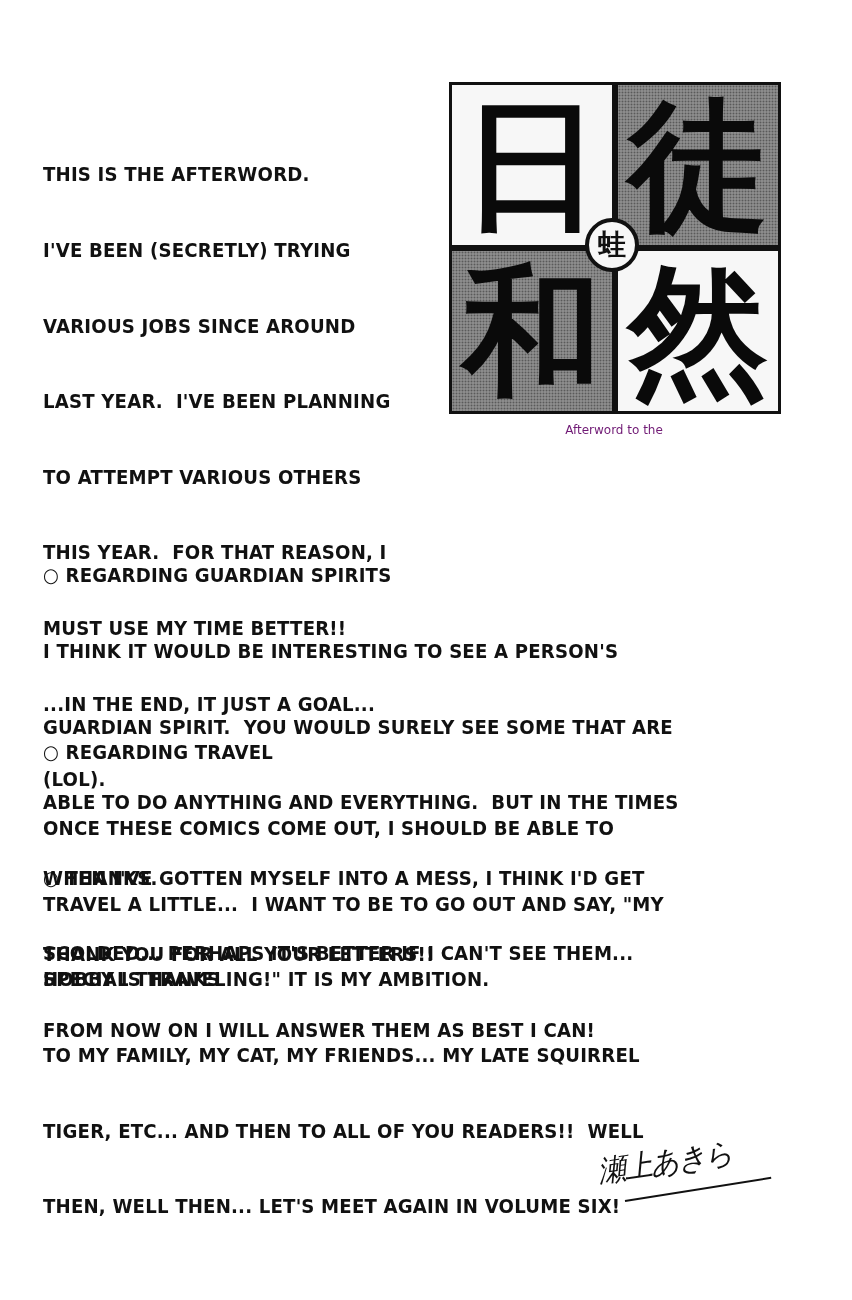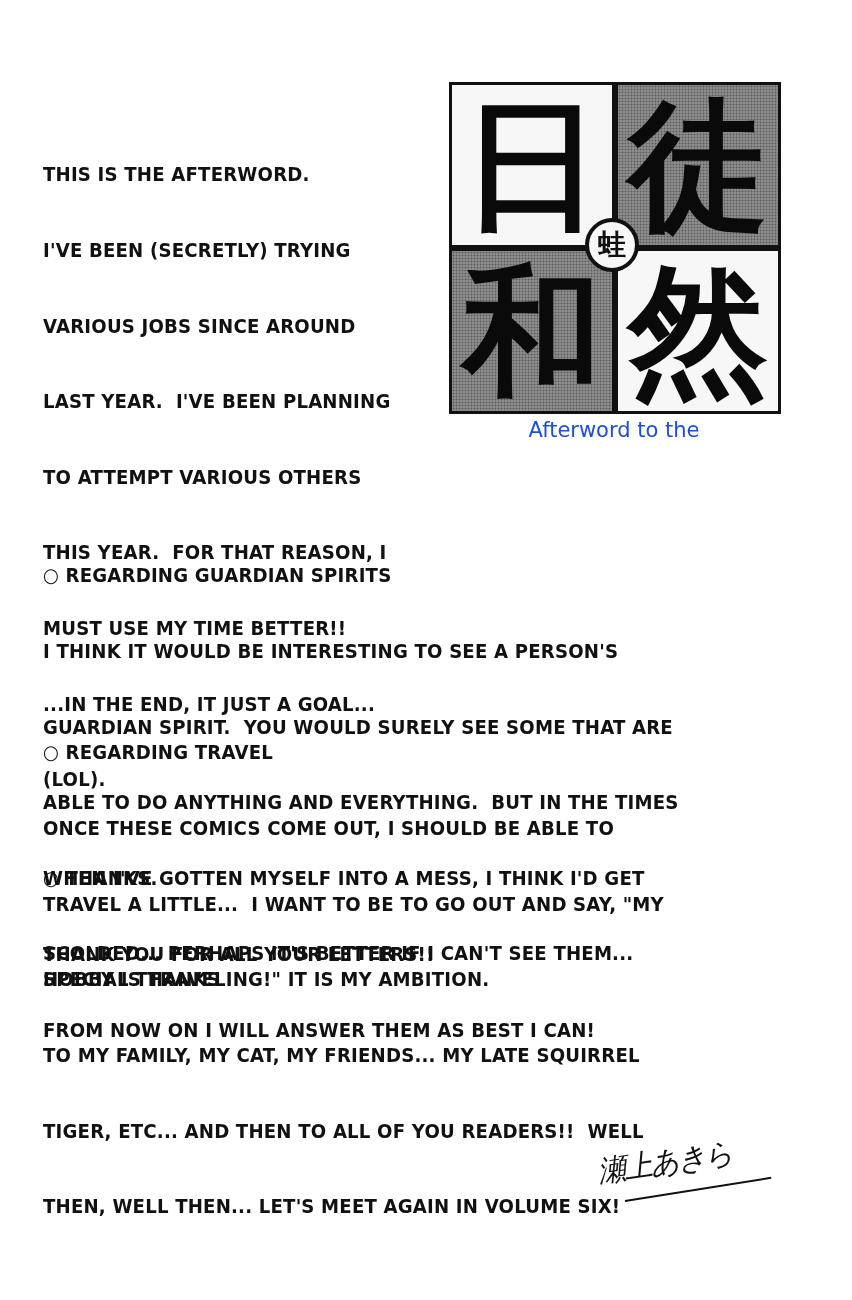--- a/index.html
+++ b/index.html
@@ -54,22 +54,22 @@
     #center-badge {
       position: absolute; left: 133px; top: 133px; width: 54px; height: 54px;
       border-radius: 50%; background: #f7f7f7; border: 4px solid #111;
       box-sizing: border-box;
       display: flex; align-items: center; justify-content: center;
       font-family: "DejaVu Serif", serif; font-weight: bold; font-size: 28px; color: #111;
     }
     #logo-caption {
       position: absolute; left: 449px; top: 418px; width: 330px;
       text-align: center;
-      font-family: "DejaVu Sans", sans-serif; font-size: 21px; line-height: 25px;
-      color: #1d4ed8;
+      font-family: "DejaVu Sans", sans-serif; font-size: 12px; line-height: 25px;
+      color: #701a75;
     }
     #signature {
       position: absolute; left: 595px; top: 1148px; width: 190px; height: 70px;
     }
     #signature-text {
       position: absolute; left: 0; top: 4px;
       font-family: "DejaVu Serif", serif; font-size: 30px; font-style: italic;
       transform: rotate(-8deg) scaleX(0.95);
       transform-origin: left top; color: #111; letter-spacing: -2px;
     }

